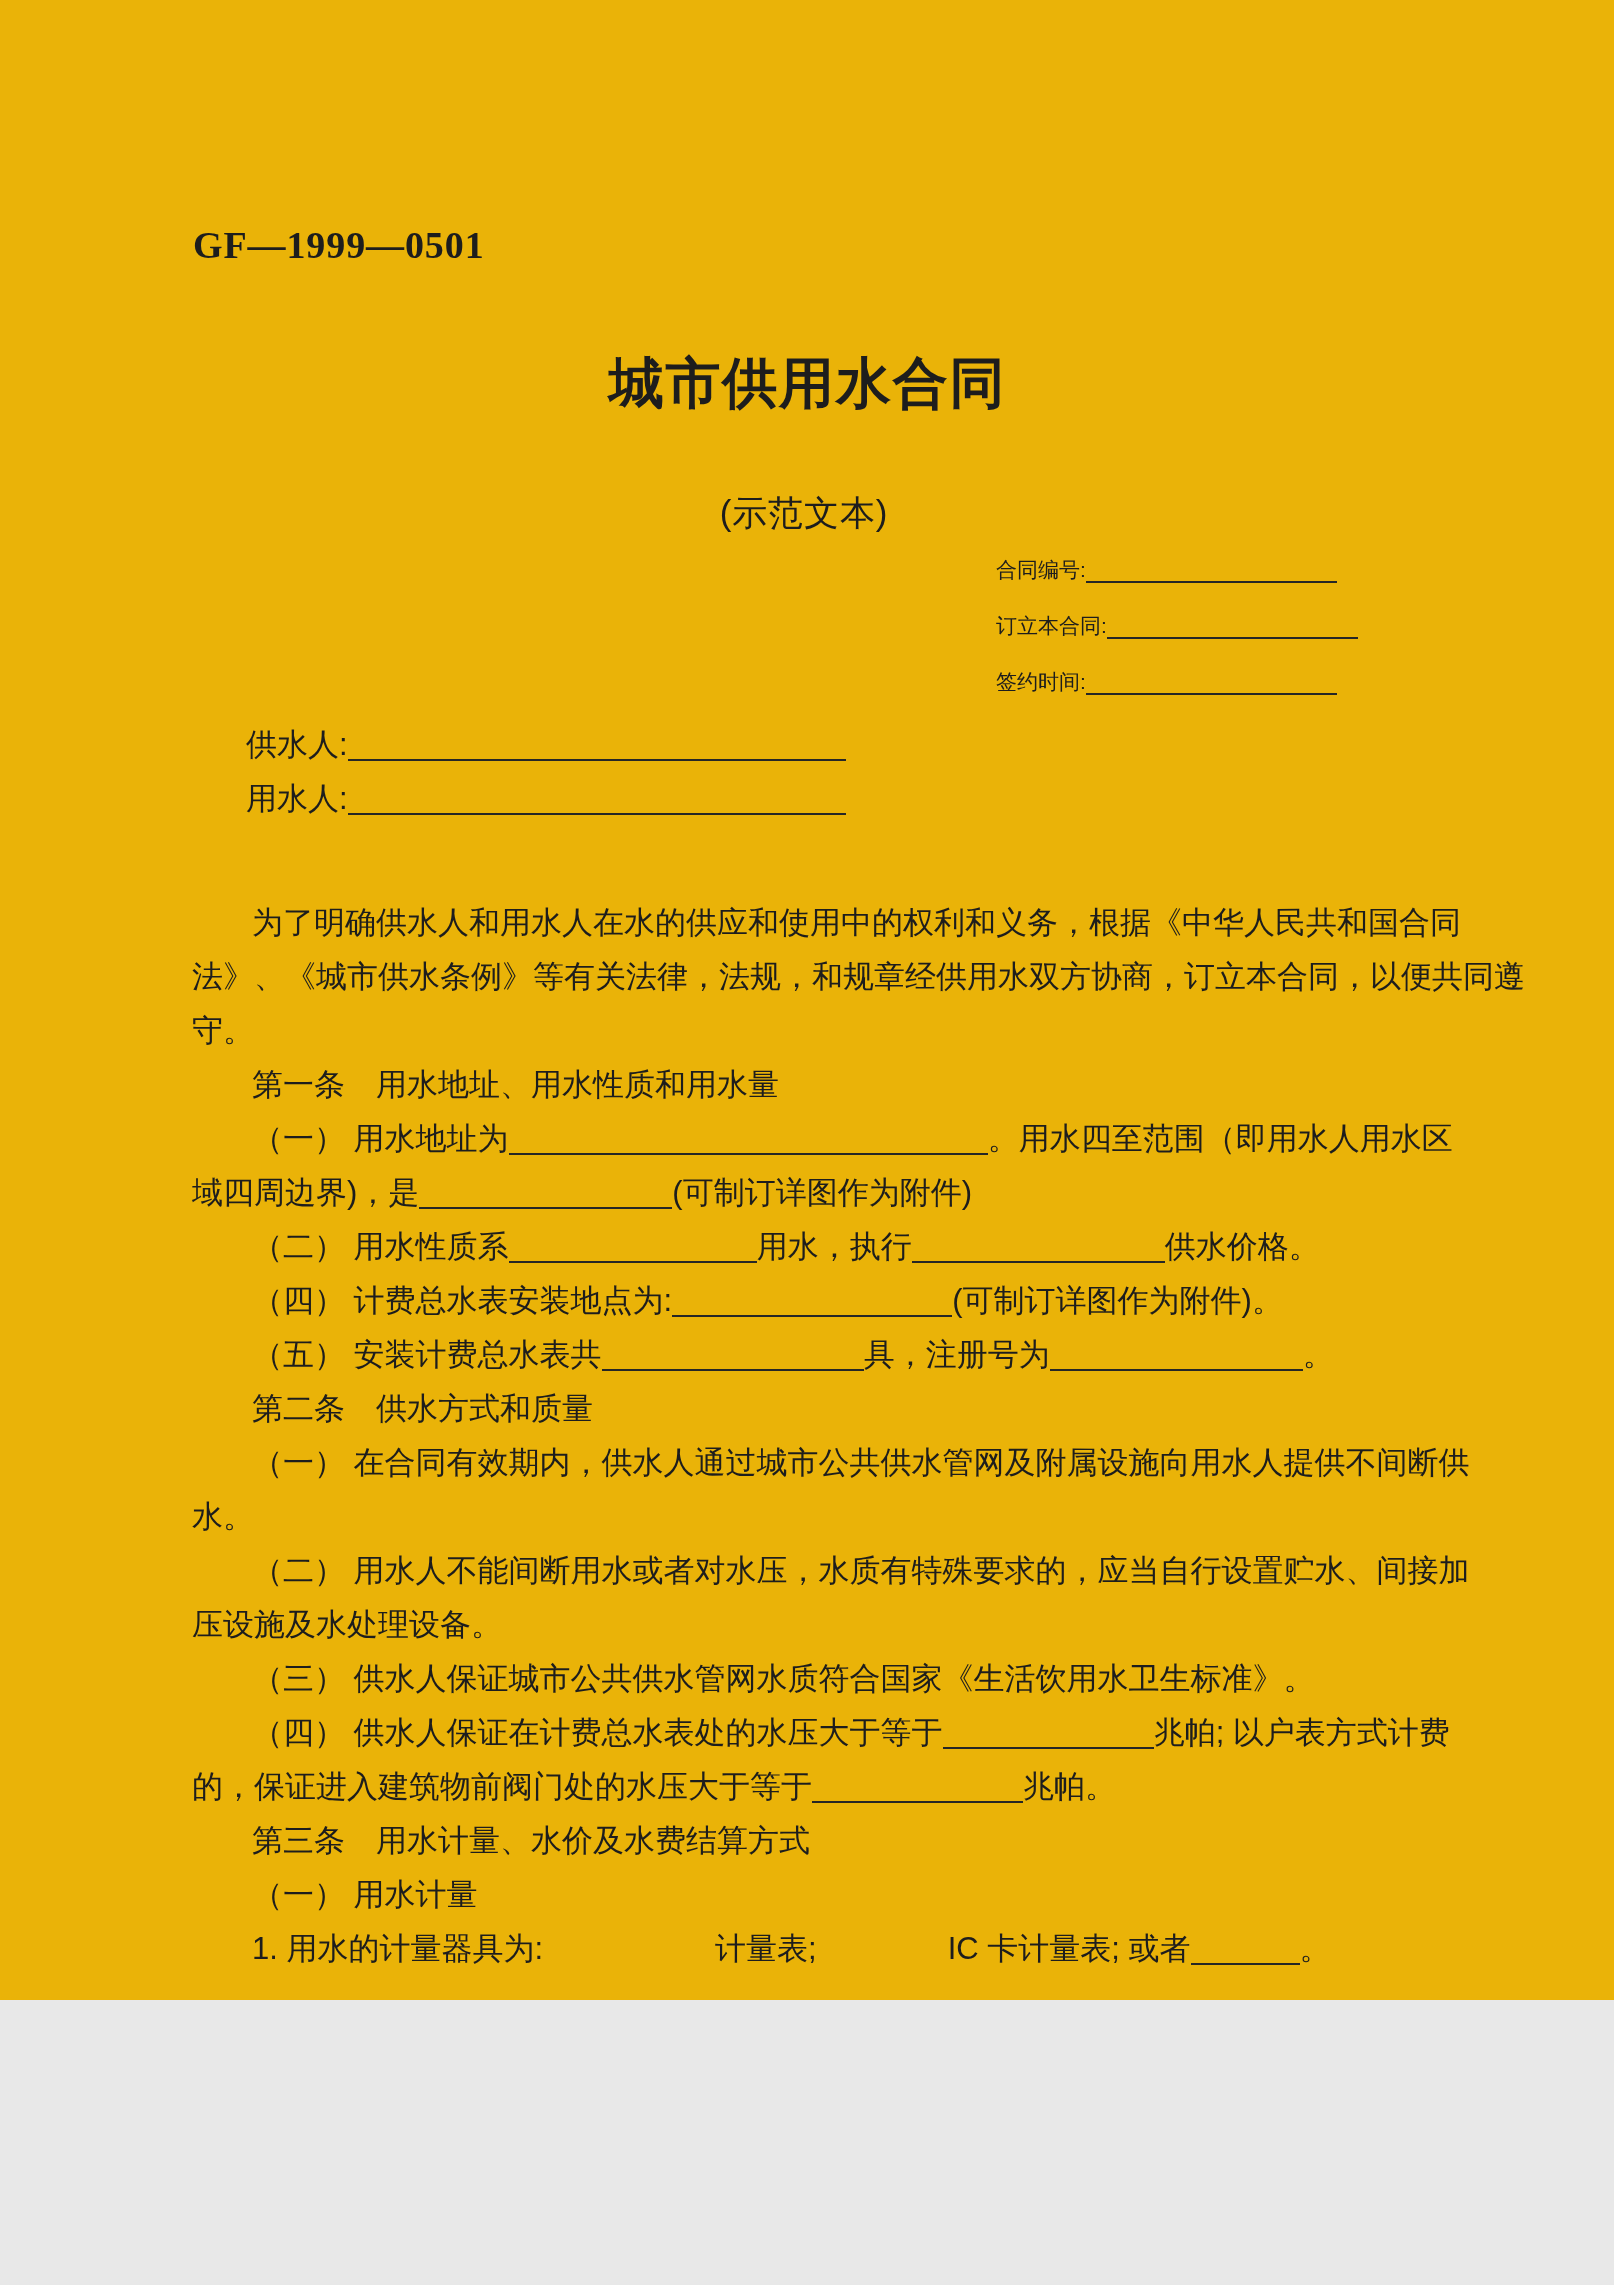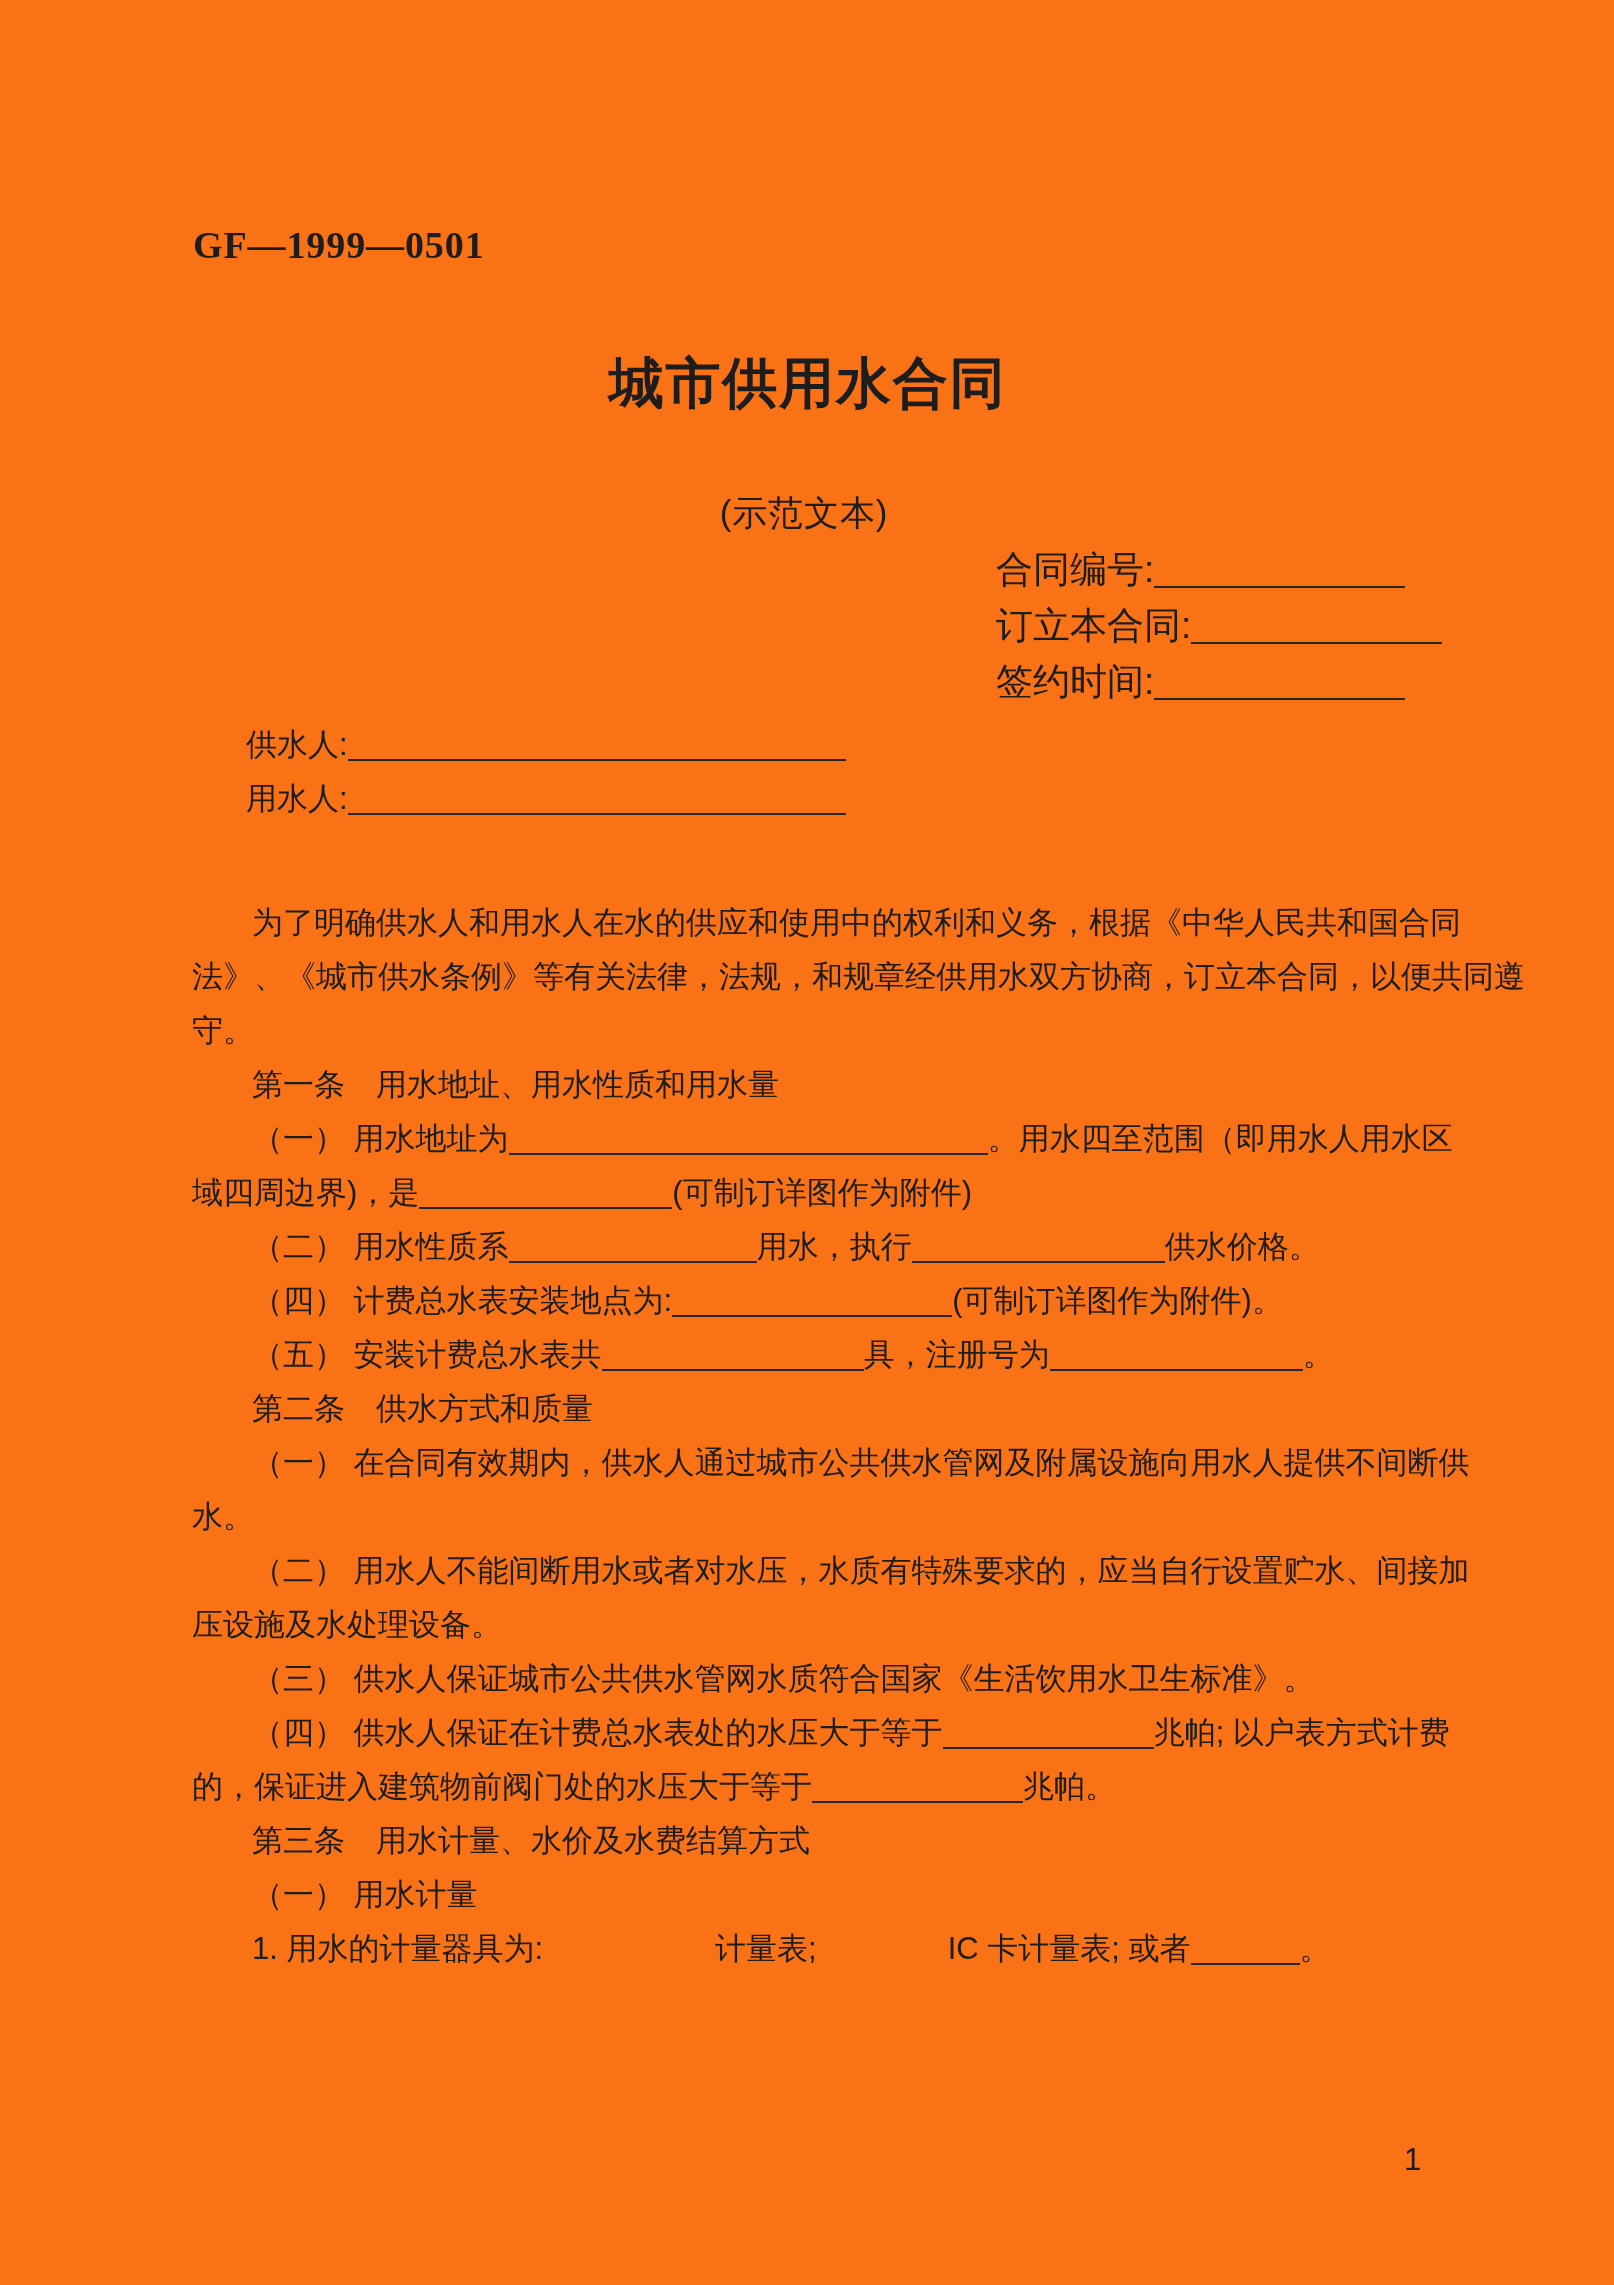--- a/index.html
+++ b/index.html
@@ -1,38 +1,38 @@
 <!DOCTYPE html>
 <html lang="zh" style="font-size:14.5px"><head>
 <meta charset="utf-8">
 <style>
   html,body{margin:0;padding:0;background:#e8e8e8;}
   .page{
     position:relative;
-    width:1615px;height:2285px;
-    background:#f97316;
+    width:1615px;height:2000px;
+    background:#eab308;
     color:#1d1d1d;
     font-family:"Liberation Sans","DejaVu Sans",sans-serif;
     overflow:hidden;
   }
   .doc-code{
     position:absolute;left:193px;top:223px;
     font-family:"Liberation Serif","DejaVu Serif",serif;
     font-weight:bold;font-size:38px;letter-spacing:0.9px;
   }
   .title{
     position:absolute;left:0;right:0;top:347px;margin:0;
     text-align:center;font-size:55px;font-weight:600;letter-spacing:1.8px;
   }
   .subtitle{
     position:absolute;left:0;right:7px;top:490px;
     text-align:center;font-size:35px;font-weight:400;letter-spacing:0.9px;
   }
   .meta{position:absolute;left:996px;top:542px;}
-  .meta-row{height:56px;line-height:56px;font-size:37px;white-space:nowrap;}
+  .meta-row{height:56px;line-height:56px;font-size:21px;white-space:nowrap;}
   .parties{position:absolute;left:246px;top:718px;}
   .party-row{height:54px;line-height:54px;font-size:31px;white-space:nowrap;}
   .body-text{position:absolute;left:192px;top:896px;font-size:31px;}
   .line{height:54px;line-height:54px;white-space:nowrap;}
   .line.ind{padding-left:60px;}
   .bl{
     display:inline-block;height:31px;
     border-bottom:2.7px solid #262626;
     vertical-align:-6.3px;
   }

